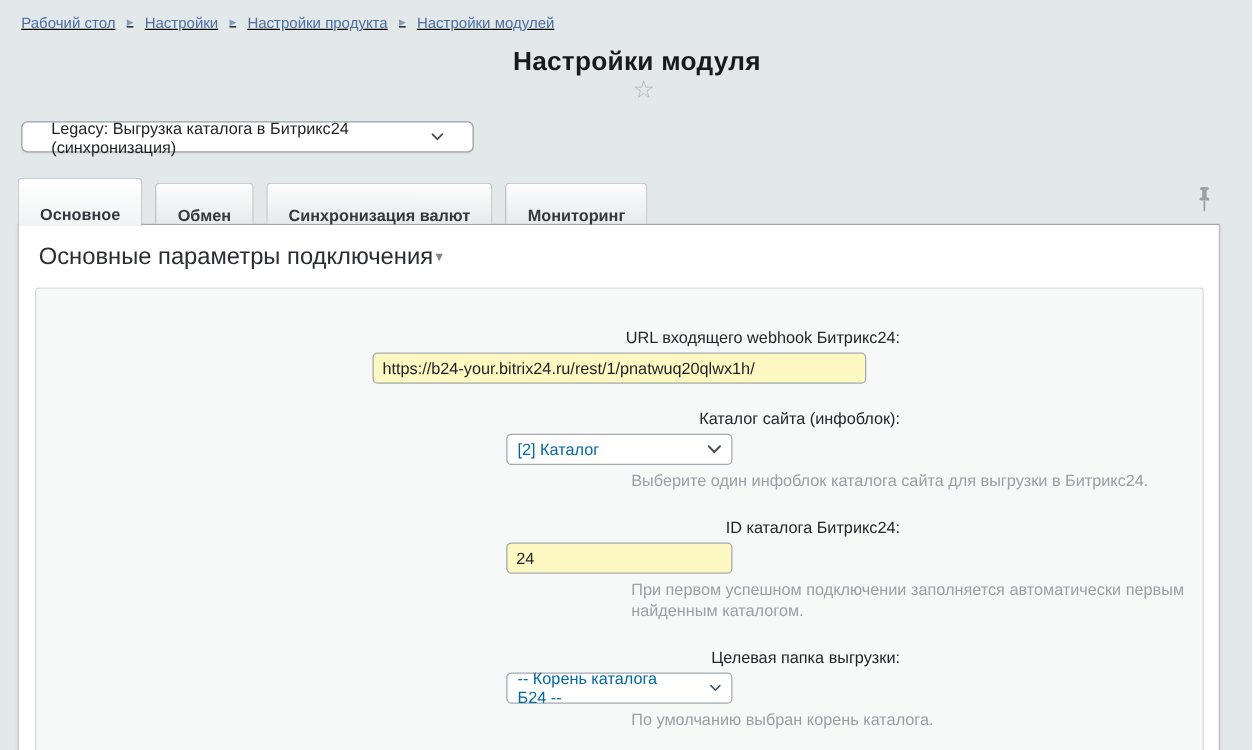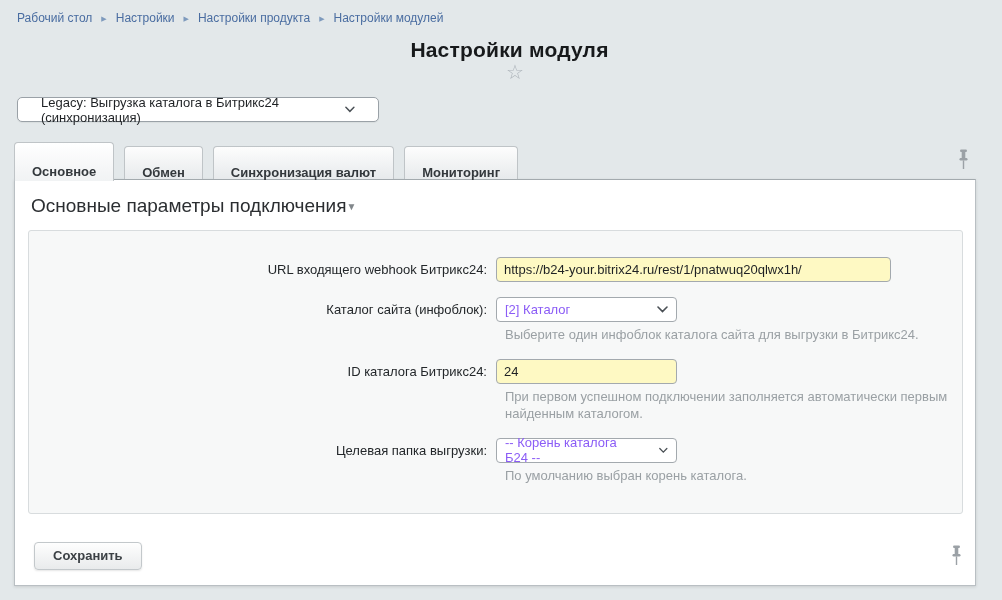--- a/index.html
+++ b/index.html
@@ -3,21 +3,21 @@
 <meta charset="utf-8">
 <style>
   * { margin:0; padding:0; box-sizing:border-box; }
   html,body { font-family:"Liberation Sans", sans-serif; }
   .screen {
     position:relative; width:1002px; height:600px;
     background:#e3e8ea; overflow:hidden;
   }
 
   
-  .breadcrumb { padding:11px 0 0 17px; font-size:12px; display:flex; align-items:center; }
+  .breadcrumb { padding:11px 0 0 17px; font-size:12px; display:flex; align-items:center;text-decoration:underline; }
   .breadcrumb a { color:#4a6da1; text-decoration:none; cursor:pointer; }
   .crumb-sep { font-size:7px; color:#7e9abd; margin:0 9px; line-height:1; }
 
   
   .title-row { display:flex; align-items:center; margin:13px 0 0 17px;flex-direction:column; }
   .page-title { font-size:21px; font-weight:bold; color:#17191b; letter-spacing:.2px; }
   .fav-star { color:#aeb5bb; font-size:20px; margin-left:11px; line-height:1; cursor:pointer; }
 
   
   .module-select {
@@ -58,36 +58,36 @@
   .collapse-arrow { color:#81878b; font-size:10px; cursor:pointer; }
 
   
   .fieldset {
     margin:0 12px 14px 13px; background:#f7f8f8;
     border:1px solid #d8dcde; border-radius:3px;
     padding:26px 0 28px 0;
   }
   .field { margin-bottom:15px; }
   .field:last-child { margin-bottom:0; }
-  .frow { display:flex; align-items:flex-start; }
+  .frow { display:flex; align-items:center;flex-direction:column; }
   .row-label {
     width:467px; text-align:right; padding-right:9px;
     font-size:13px; color:#23272a; line-height:25px; flex:none;
   }
   .text-input {
     height:25px; background:#fef9c3; border:1px solid #a3a9ae; border-radius:4px;
     font-family:"Liberation Sans", sans-serif; font-size:13px; color:#1e2124;
     padding:0 7px; outline:none;
   }
   .w-url { width:395px; }
   .w-std { width:181px; }
   .fake-select {
     height:25px; background:#fff; border:1px solid #a3a9ae; border-radius:4px;
     display:flex; align-items:center; justify-content:space-between;
-    padding:4px 8px; font-size:13px; color:#8b5cf6; cursor:pointer;gap:36px;
+    padding:4px 8px; font-size:13px; color:#0369a1; cursor:pointer;gap:36px;
   }
   .hint {
     margin:5px 0 0 476px; font-size:13px; color:#9aa0a4;
     max-width:465px; line-height:1.3;
   }
 
   
   .panel-footer {
     display:flex; justify-content:space-between; align-items:center;
     padding:14px 12px 15px 19px;

